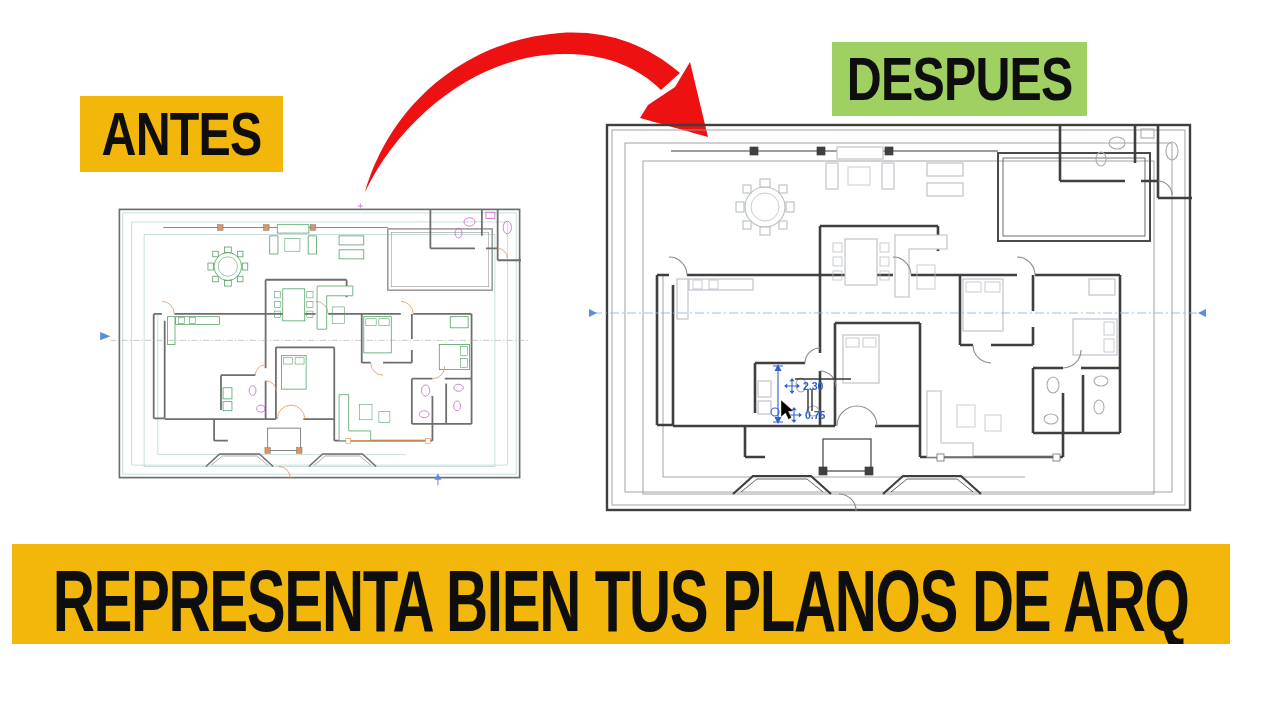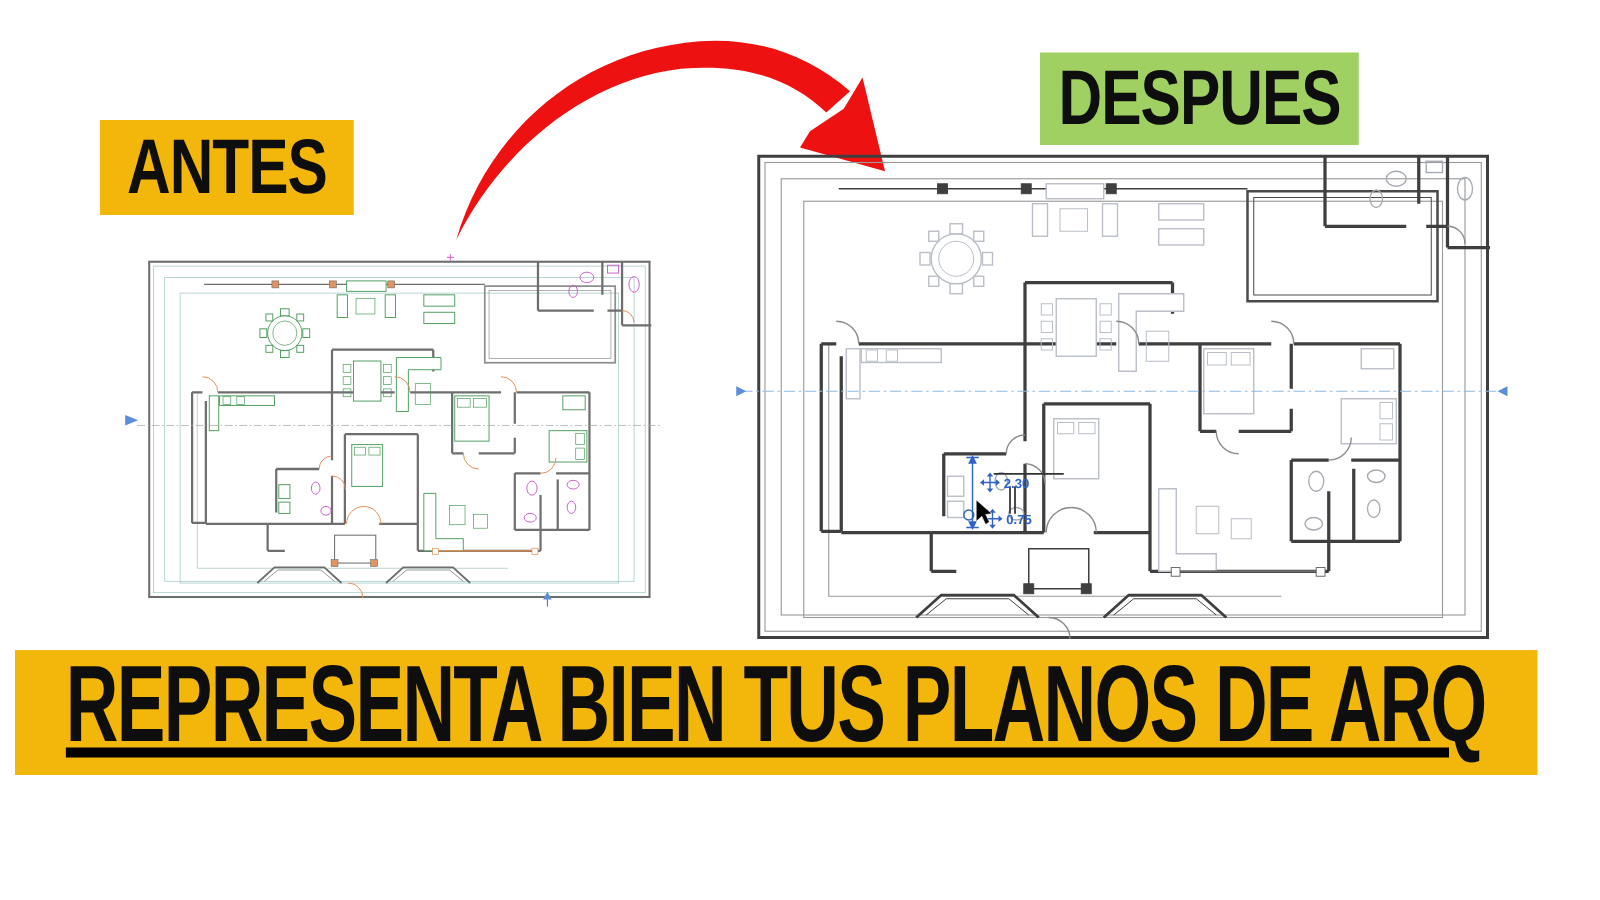--- a/index.html
+++ b/index.html
@@ -7,22 +7,22 @@
   .stage{position:relative;width:1280px;height:720px;background:var(--page-bg,#FFFFFF);overflow:hidden;border-radius:26px;}
 
   
   .tag{position:absolute;display:flex;align-items:center;justify-content:center;}
   .tag--before{left:80px;top:96px;width:203px;height:76px;background:var(--accent-yellow,#F2B70A);}
   .tag--after{left:832px;top:42px;width:255px;height:74px;background:var(--accent-green,#A0D061);justify-content:center;}
   .tag span{display:inline-block;font-weight:700;font-size:62px;line-height:1;color:var(--label-text,#0E0E0E);
             transform:scaleX(0.78);letter-spacing:-1px;white-space:nowrap;}
 
   
-  .banner{position:absolute;left:12px;top:520px;width:1218px;height:100px;
-          background:var(--accent-yellow,#F2B70A);display:flex;align-items:flex-start;justify-content:center;overflow:hidden;text-decoration:underline;}
+  .banner{position:absolute;left:12px;top:544px;width:1218px;height:100px;
+          background:var(--accent-yellow,#F2B70A);display:flex;align-items:flex-end;justify-content:center;overflow:hidden;}
   .banner span{display:inline-block;font-weight:700;font-size:87px;line-height:1;color:var(--label-text,#0E0E0E);
                transform:scaleX(0.67);letter-spacing:-2px;white-space:nowrap;}
 
   
   .arrow{position:absolute;left:345px;top:15px;overflow:visible;}
   .arrow path{fill:var(--arrow-red,#EE1111);}
 
   
   .plan{position:absolute;overflow:visible;}
   .plan--before{left:118px;top:208px;

